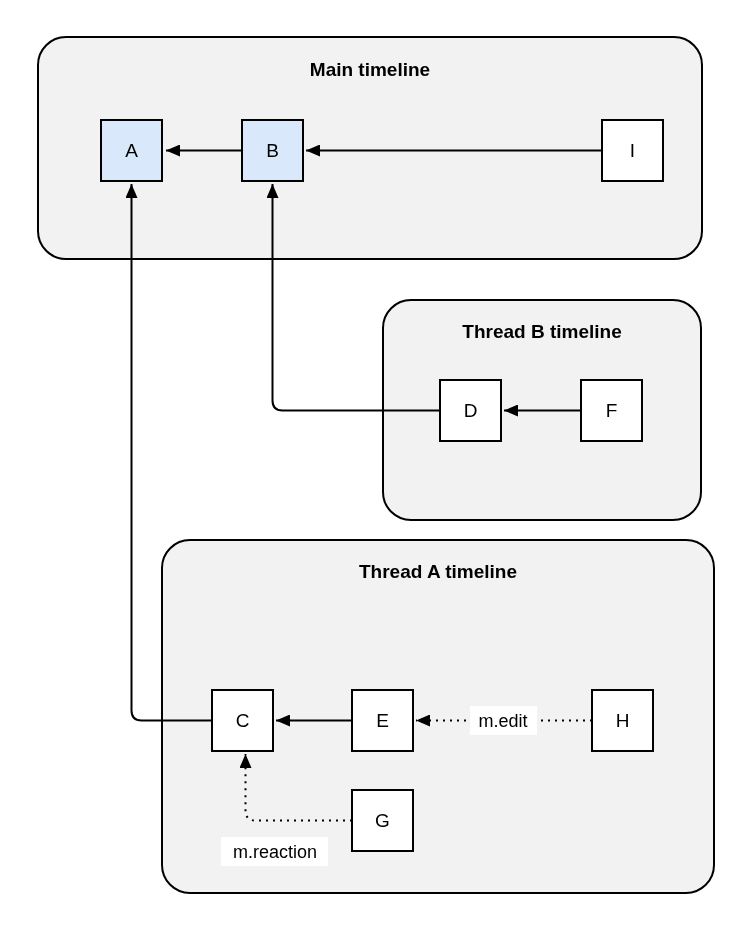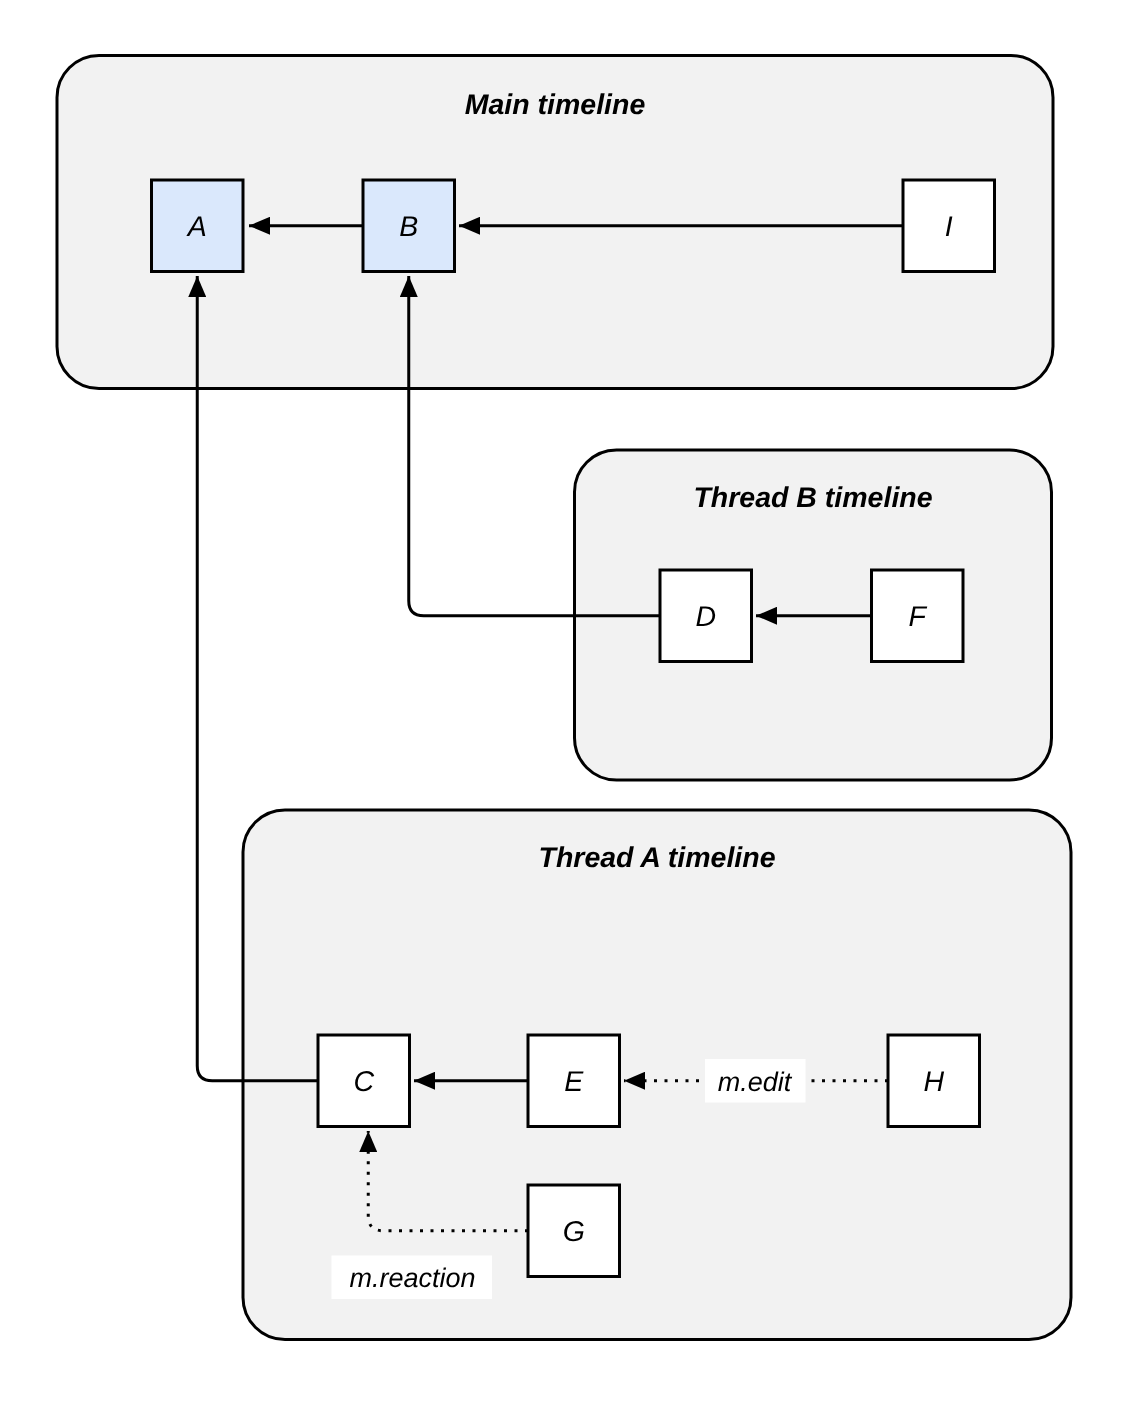--- a/index.html
+++ b/index.html
@@ -7,21 +7,20 @@
     padding: 0;
     background: #ffffff;
     width: 756px;
     height: 942px;
     font-family: "Liberation Sans", sans-serif;
   }
   .canvas-wrap {
     position: relative;
     width: 676px;
     height: 942px;
-    font-style: italic;
   }
   svg { display: block; }
   .container-box {
     fill: #f2f2f2;
     stroke: #000000;
     stroke-width: 2;
   }
   .container-title {
     font-size: 19px;
     font-weight: bold;

